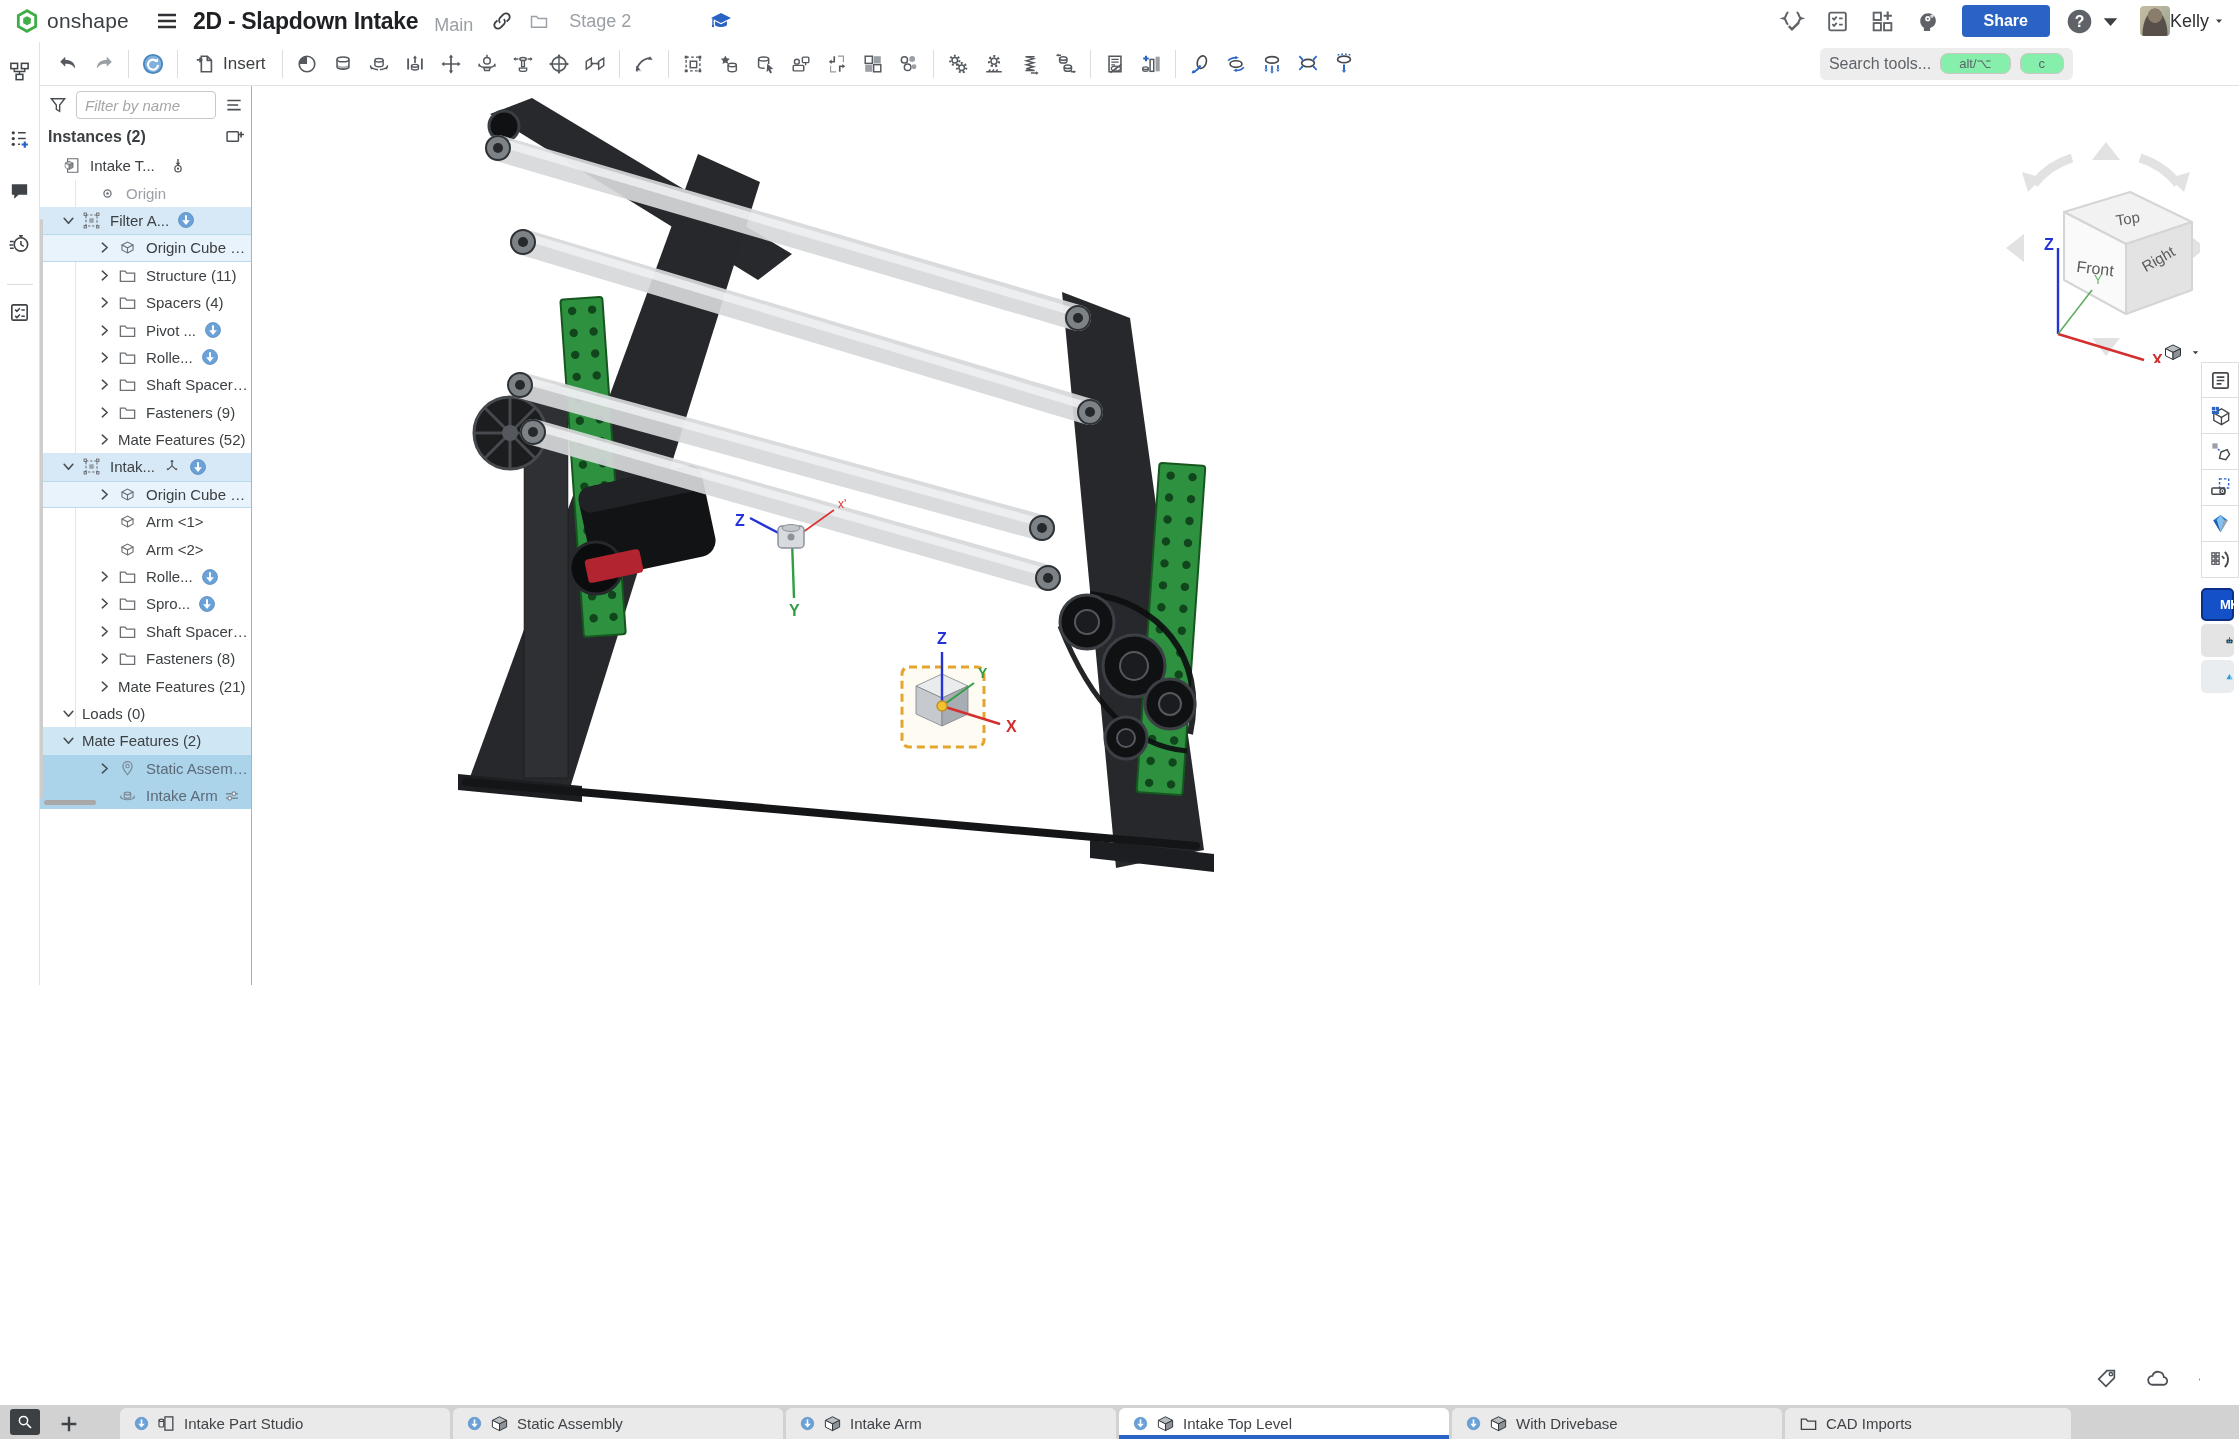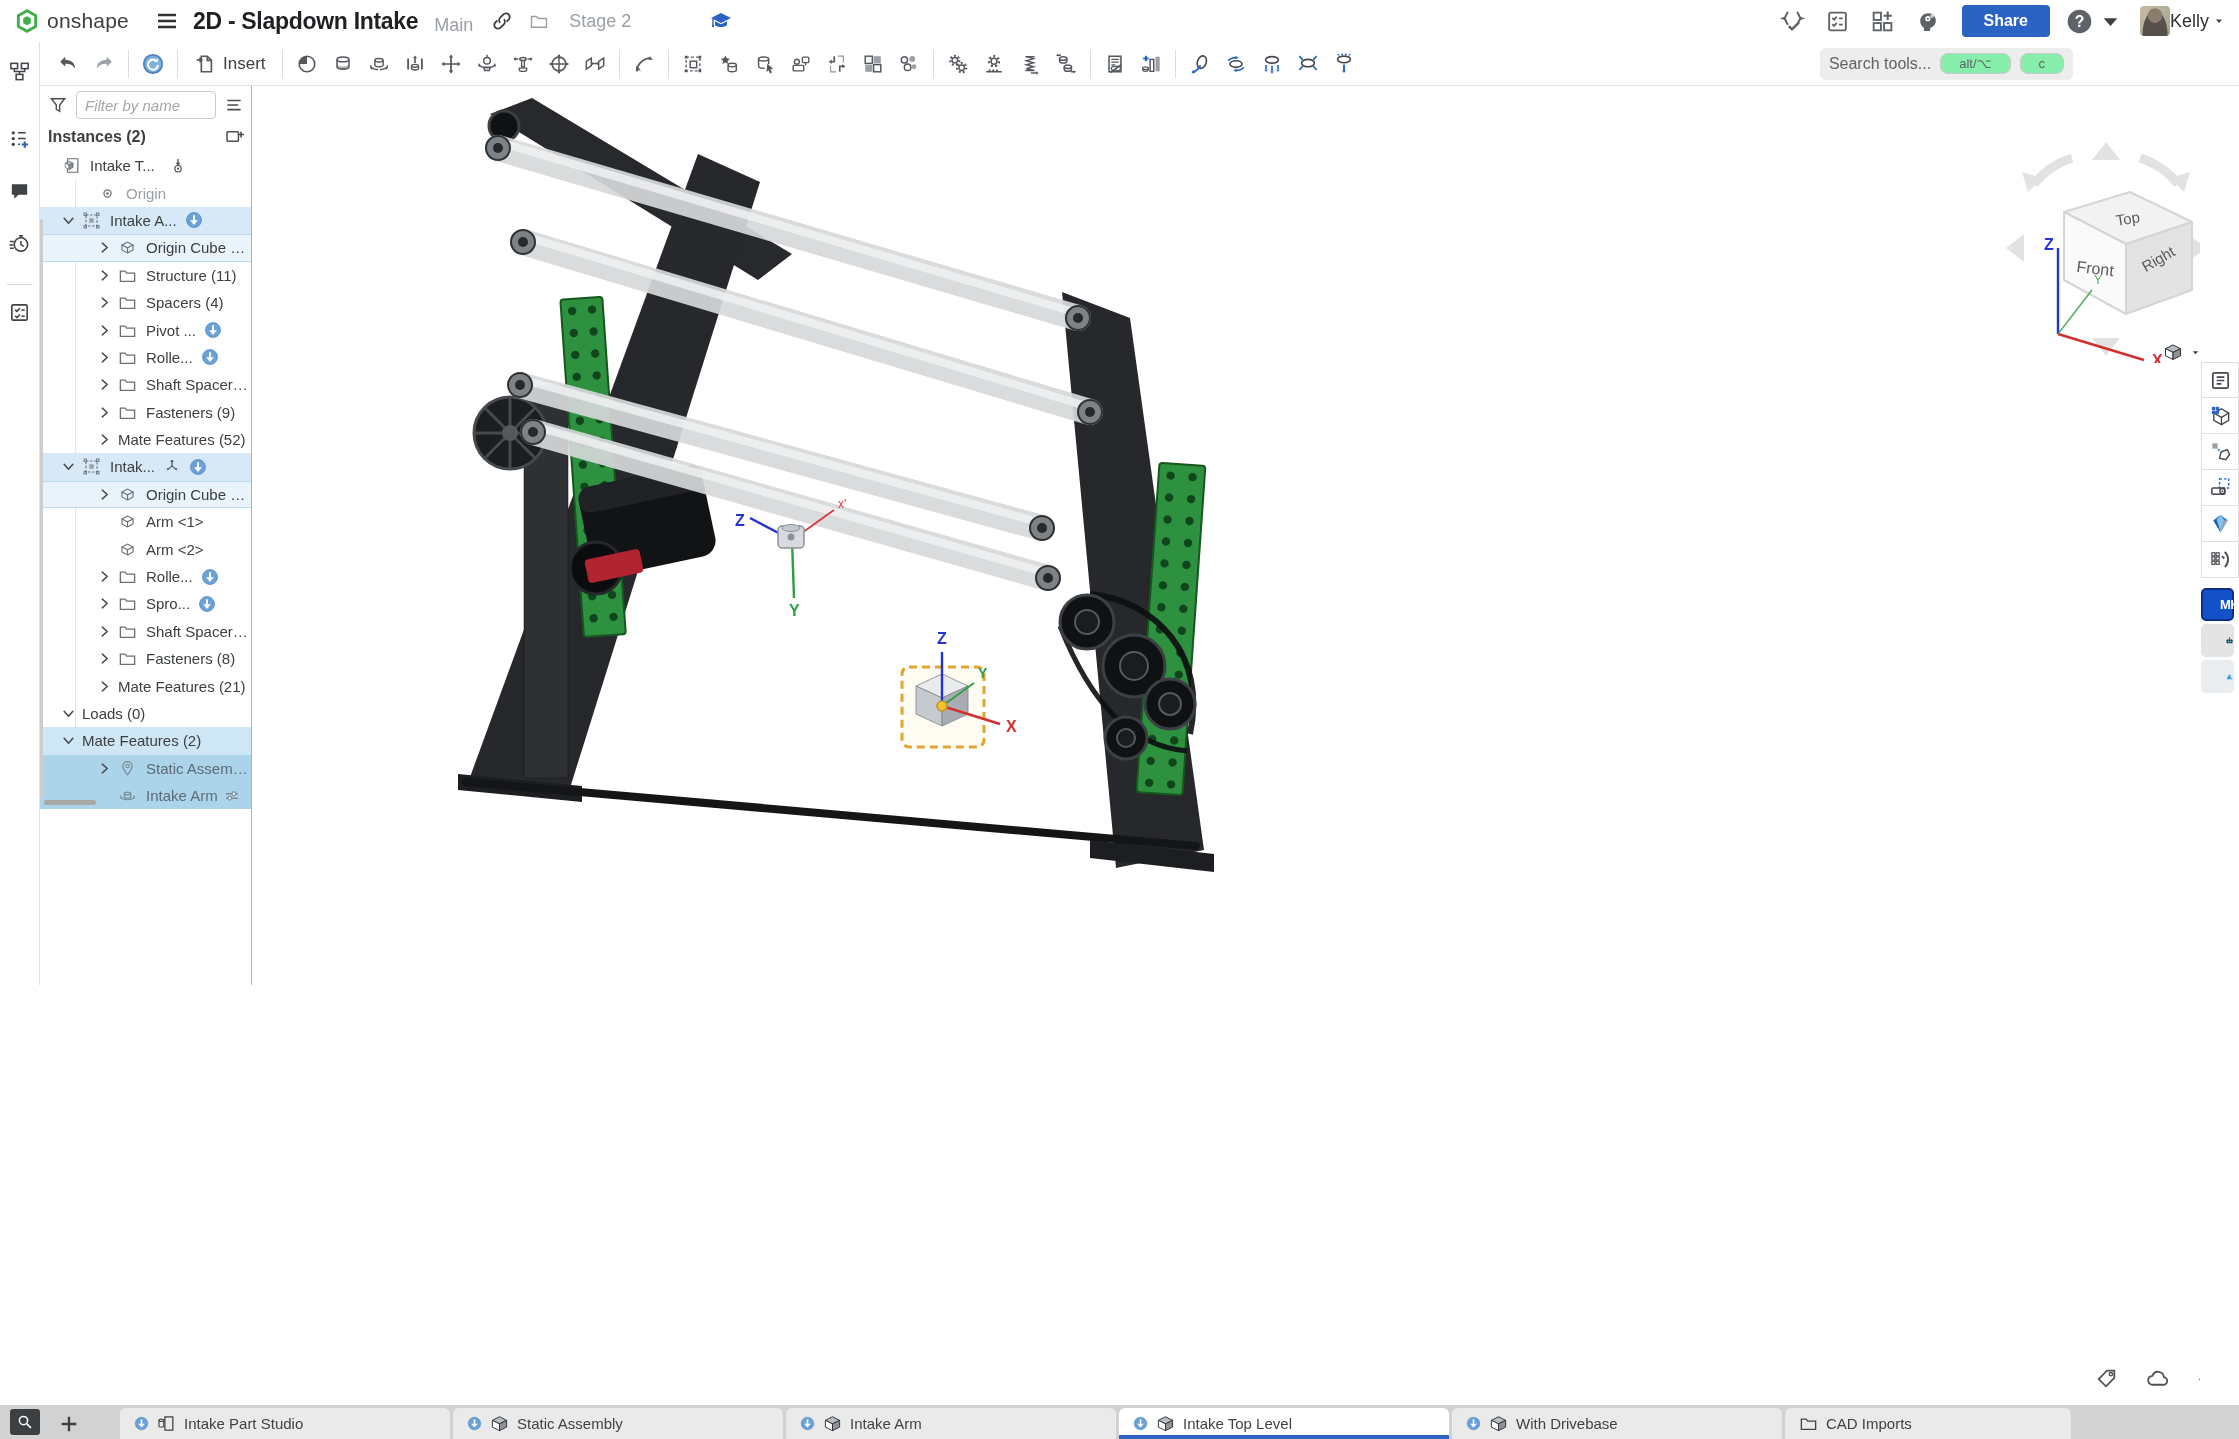--- a/index.html
+++ b/index.html
@@ -864,21 +864,21 @@
         </div>
         <div class="trow d0 row-s1">
           <span class="chev">
             <svg viewBox="0 0 24 24" class="ic">
               <use href="#s-chev-d"></use>
             </svg>
           </span>
           <svg viewBox="0 0 24 24" class="ic ticon">
             <use href="#s-subasm"></use>
           </svg>
-          <span class="lab">Intake A...</span>
+          <span class="lab">Filter A...</span>
           <svg viewBox="0 0 24 24" class="ic badge">
             <use href="#s-dl"></use>
           </svg>
         </div>
         <div class="trow d1 row-s2">
           <span class="chev">
             <svg viewBox="0 0 24 24" class="ic">
               <use href="#s-chev-r"></use>
             </svg>
           </span>

